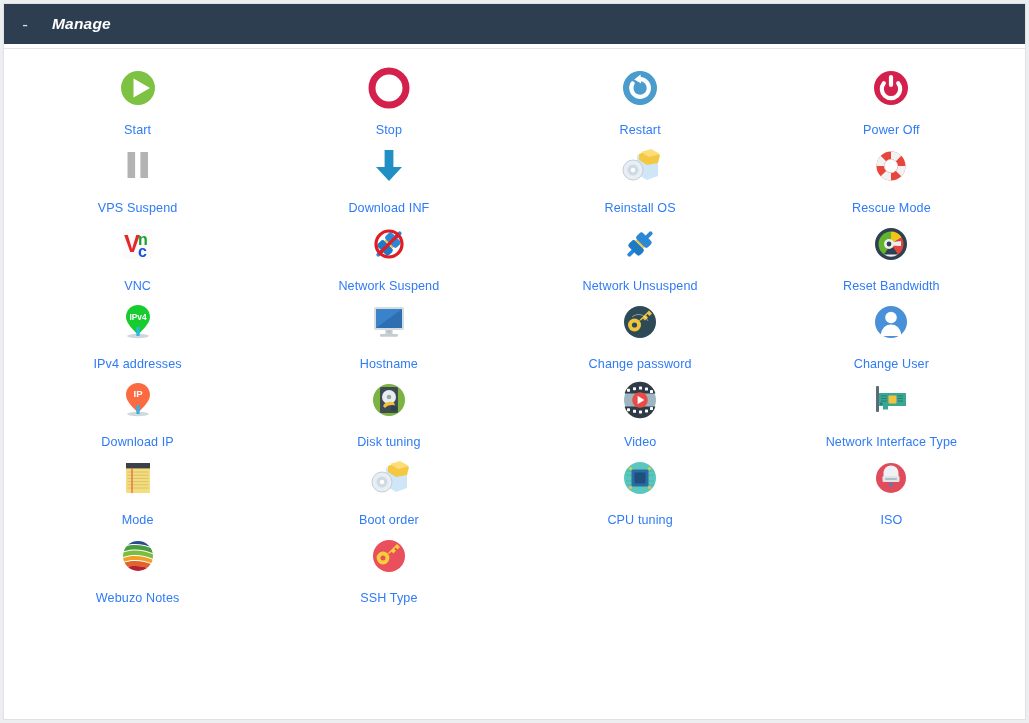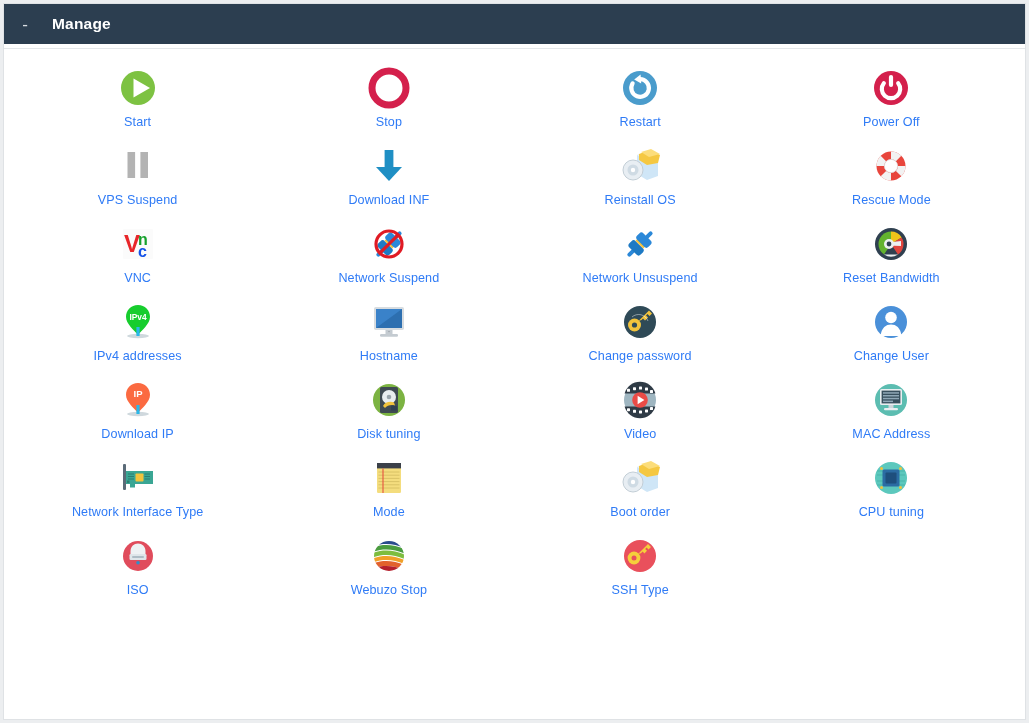--- a/index.html
+++ b/index.html
@@ -46,20 +46,21 @@
     cursor: pointer;
     user-select: none;
   }
 
   #panel-title {
     margin-left: 16px;
     font-size: 15.5px;
     font-weight: bold;
     letter-spacing: 0.2px;
     color: #ffffff;
+    font-style: italic;
   }
 
   #header-rule {
     height: 4px;
     background: #ffffff;
     border-bottom: 1px solid #e4e7ea;
     min-height: 5px;
   }
 
   #grid {
@@ -84,21 +85,21 @@
   .tile-icon {
     width: 46px;
     height: 46px;
     display: flex;
     align-items: center;
     justify-content: center;
   }
   .tile-icon svg { display: block; }
 
   .tile-label {
-    margin-top: 4px;
+    margin-top: 12px;
     font-size: 12.6px;
     color: #2f7bf6;
     text-align: center;
     white-space: nowrap;
     letter-spacing: 0.1px;
   }
 </style>
 </head>
 <body>
 
@@ -345,38 +346,20 @@
             </g>
             <circle cx="23" cy="23" r="7.8" fill="#ea4b47"></circle>
             <path d="M20.6 18.8 L27.4 23 L20.6 27.2 Z" fill="#ffffff"></path>
           </svg>
         </div>
         <div class="tile-label">Video</div>
       </div>
       <div class="tile">
         <div class="tile-icon">
           <svg width="46" height="46" viewBox="0 0 46 46" xmlns="http://www.w3.org/2000/svg">
-            <circle cx="23" cy="23" r="16" fill="#5cbdb1"></circle>
-            <rect x="12" y="12" width="22" height="16" rx="1.6" fill="#e9eef1"></rect>
-            <rect x="13.6" y="13.6" width="18.8" height="12.8" fill="#39505e"></rect>
-            <g fill="#8fa7b6">
-              <rect x="15" y="15.2" width="16" height="1.5"></rect>
-              <rect x="15" y="18" width="16" height="1.5"></rect>
-              <rect x="15" y="20.8" width="16" height="1.5"></rect>
-              <rect x="15" y="23.6" width="10" height="1.5"></rect>
-            </g>
-            <rect x="20.5" y="28" width="5" height="3.4" fill="#cdd6db"></rect>
-            <rect x="16" y="31" width="14" height="2.3" rx="1.1" fill="#e9eef1"></rect>
-          </svg>
-        </div>
-        <div class="tile-label">MAC Address</div>
-      </div>
-      <div class="tile">
-        <div class="tile-icon">
-          <svg width="46" height="46" viewBox="0 0 46 46" xmlns="http://www.w3.org/2000/svg">
             <rect x="8" y="9" width="3" height="26" rx="1" fill="#5b6b78"></rect>
             <path d="M11 16 L38 16 L38 29 L20 29 L20 32.5 L15 32.5 L15 29 L11 29 Z" fill="#3aa694"></path>
             <rect x="20.5" y="18.5" width="8" height="8" rx="0.8" fill="#f2c33c"></rect>
             <g stroke="#2b7d70" stroke-width="1" fill="none">
               <path d="M13 19 L19 19"></path>
               <path d="M13 21.5 L19 21.5"></path>
               <path d="M13 24 L19 24"></path>
               <path d="M29.5 19 L35 19"></path>
               <path d="M29.5 21.5 L35 21.5"></path>
               <path d="M29.5 24 L35 24"></path>
@@ -465,21 +448,21 @@
               <rect x="6" y="6" width="34" height="34" fill="#ffffff"></rect>
               <path d="M2 12 C14 4 32 6 44 14 L44 18 C32 10 14 8 2 16 Z" fill="#2a4b8d"></path>
               <path d="M2 17 C14 9 32 11 44 19 L44 23.5 C32 15.5 14 13.5 2 21.5 Z" fill="#4a9c3f"></path>
               <path d="M2 22.5 C14 14.5 32 16.5 44 24.5 L44 29 C32 21 14 19 2 27 Z" fill="#7dbd3e"></path>
               <path d="M2 28 C14 20 32 22 44 30 L44 34 C32 26 14 24 2 32 Z" fill="#f0a028"></path>
               <path d="M2 33 C14 25 32 27 44 35 L44 40 C32 32 14 30 2 38 Z" fill="#e2622e"></path>
               <path d="M2 38 C14 30 32 32 44 40 L44 46 C32 38 14 36 2 44 Z" fill="#b5202d"></path>
             </g>
           </svg>
         </div>
-        <div class="tile-label">Webuzo Stop</div>
+        <div class="tile-label">Webuzo Notes</div>
       </div>
       <div class="tile">
         <div class="tile-icon">
           <svg width="46" height="46" viewBox="0 0 46 46" xmlns="http://www.w3.org/2000/svg">
             <circle cx="23" cy="23" r="16" fill="#e9505c"></circle>
             <circle cx="17" cy="25" r="6.4" fill="#f5cf3b"></circle>
             <circle cx="17" cy="25" r="2.5" fill="#e9505c"></circle>
             <path d="M21 21 L31 11 L34 14 L31.5 16.5 L29.6 14.6 L28.2 16 L30 17.8 L27.4 20.4 L25.6 18.6 L24 20.2 Z" fill="#f5cf3b"></path>
           </svg>
         </div>

